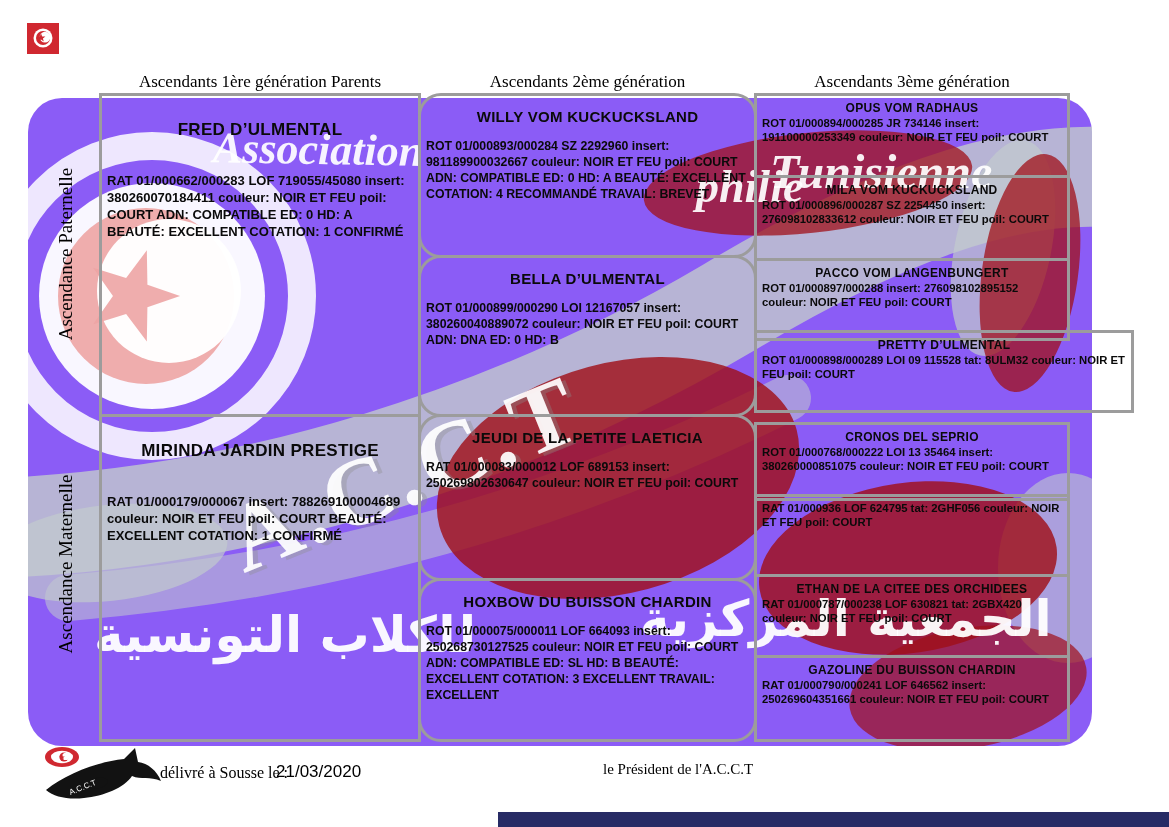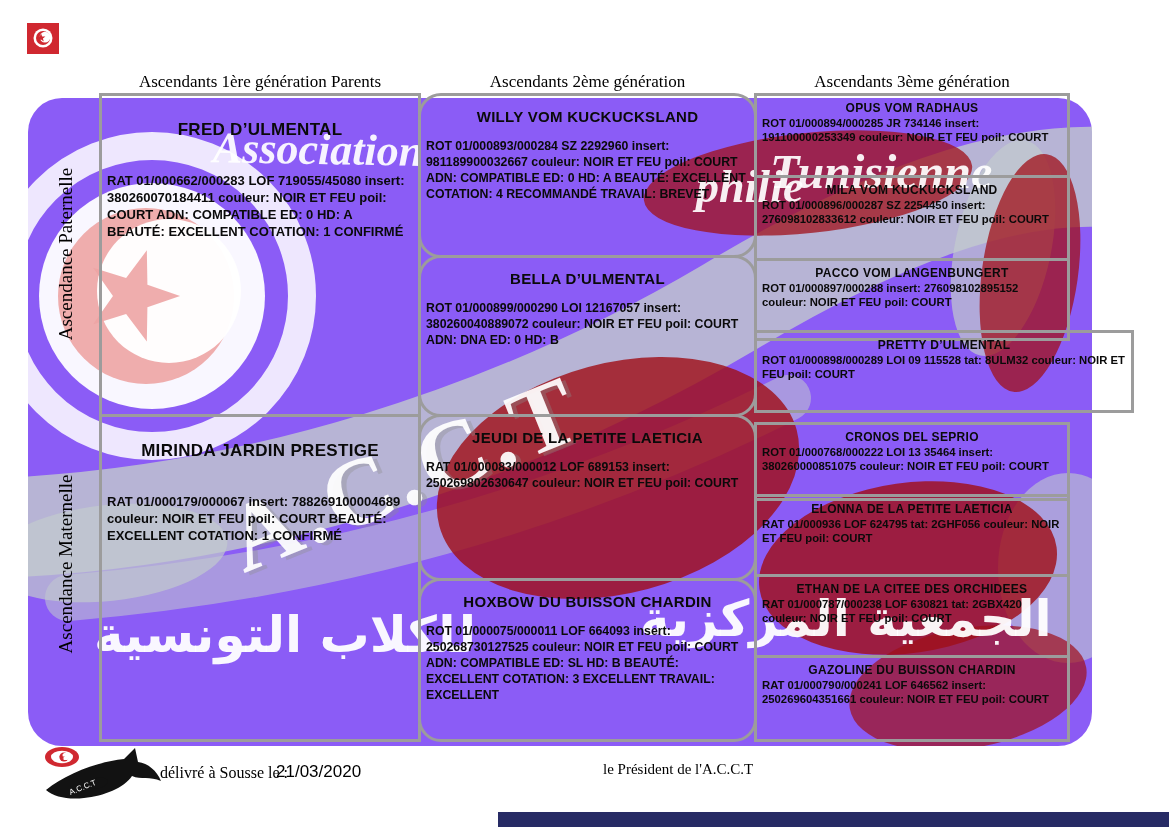--- a/index.html
+++ b/index.html
@@ -140,21 +140,20 @@
   </div>
   <div class="pbox g3" style="left:754px;top:330px;width:380px;height:83px;">
     <div class="pbox-title">PRETTY D’ULMENTAL</div>
     <div class="pbox-body">ROT 01/000898/000289 LOI 09 115528 tat: 8ULM32 couleur: NOIR ET FEU poil: COURT</div>
   </div>
   <div class="pbox g3" style="left:754px;top:422px;width:316px;height:79px;">
     <div class="pbox-title">CRONOS DEL SEPRIO</div>
     <div class="pbox-body">ROT 01/000768/000222 LOI 13 35464 insert: 380260000851075 couleur: NOIR ET FEU poil: COURT</div>
   </div>
   <div class="pbox g3" style="left:754px;top:494px;width:316px;height:83px;">
-    <div class="pbox-title">ELONNA DE LA PETITE LAETICIA</div>
     <div class="pbox-body">RAT 01/000936 LOF 624795 tat: 2GHF056 couleur: NOIR ET FEU poil: COURT</div>
   </div>
   <div class="pbox g3" style="left:754px;top:574px;width:316px;height:84px;">
     <div class="pbox-title">ETHAN DE LA CITEE DES ORCHIDEES</div>
     <div class="pbox-body">RAT 01/000787/000238 LOF 630821 tat: 2GBX420 couleur: NOIR ET FEU poil: COURT</div>
   </div>
   <div class="pbox g3" style="left:754px;top:655px;width:316px;height:87px;">
     <div class="pbox-title">GAZOLINE DU BUISSON CHARDIN</div>
     <div class="pbox-body">RAT 01/000790/000241 LOF 646562 insert: 250269604351661 couleur: NOIR ET FEU poil: COURT</div>
   </div>

